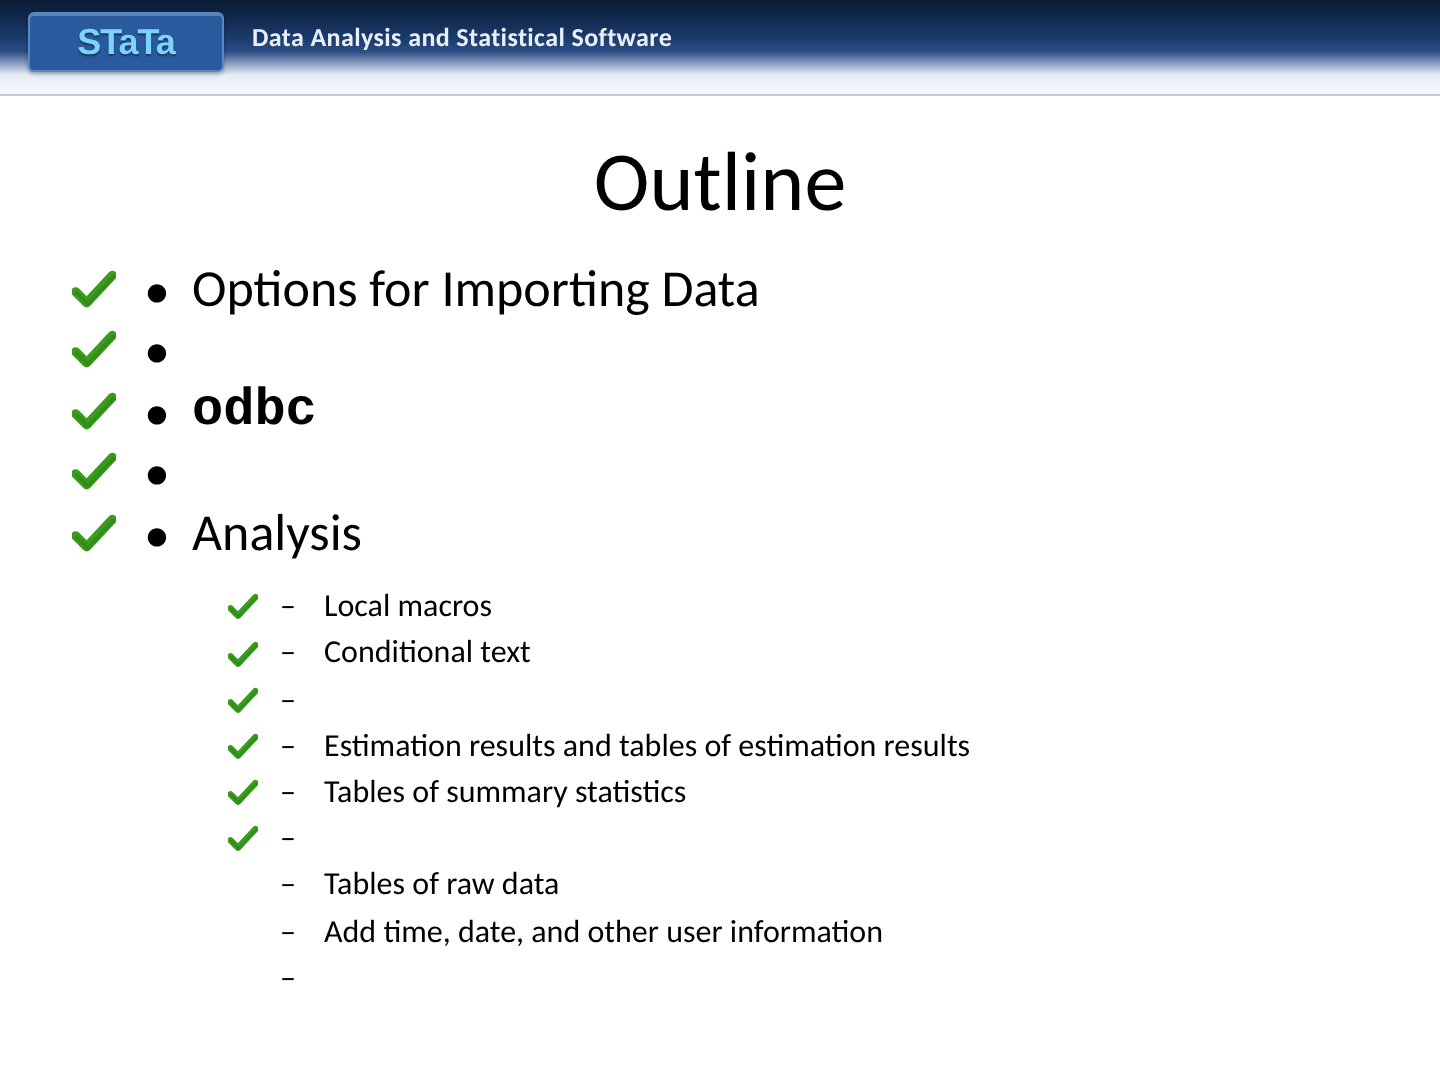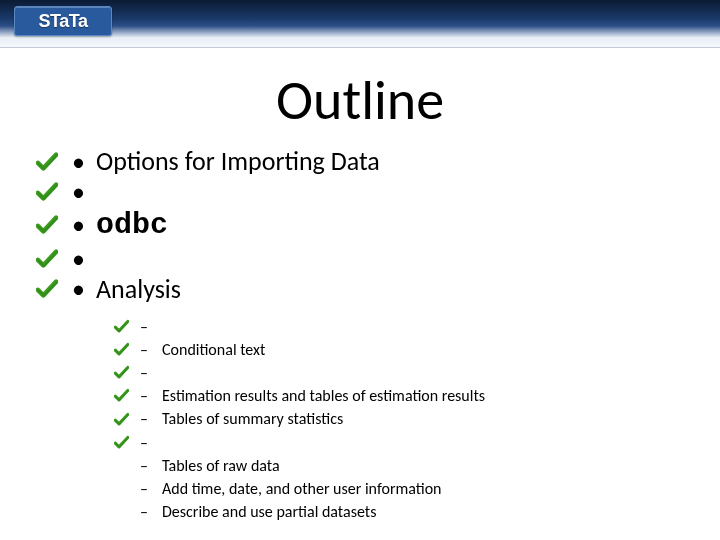--- a/index.html
+++ b/index.html
@@ -21,37 +21,37 @@
     border-radius: 3px;
     border: 1px solid #5a88c2;
     box-shadow: inset 0 1px 0 rgba(255,255,255,.25), 0 1px 2px rgba(0,0,0,.3);
     display: flex; align-items: center; justify-content: center;
   }
   .logo-wrap .logo-text {
     font-family: "Arial Black", Arial, sans-serif;
     font-weight: 900;
     font-size: 18px;
     letter-spacing: -0.5px;
-    color: #ffffff;
+    color: #7dd3fc;
     text-shadow: 0 1px 1px rgba(0,0,0,.4);
   }
   .tagline {
     position: absolute;
     left: 126px; top: 12px;
     font-size: 13px;
     font-weight: 600;
     color: #e9eff8;
     letter-spacing: .2px;
   }
 
   
   .content { padding: 18px 36px 0 36px; }
   .title {
     text-align: center;
-    font-size: 56px;
+    font-size: 42px;
     font-weight: 400;
     margin-bottom: 10px;
   }
 
   .main-list { list-style: none; }
   .main-item {
     display: flex;
     align-items: center;
     gap: 10px;
     font-size: 26px;
@@ -64,21 +64,21 @@
     display: inline-flex;
     align-items: center;
   }
   .bullet-dot {
     width: 14px;
     flex: 0 0 14px;
     font-size: 26px;
     line-height: 1;
   }
   .item-text { }
-  .mono { font-family: "Courier New", Courier, monospace; font-weight: 700; font-size: 30px; }
+  .mono { font-family: "Courier New", Courier, monospace; font-weight: 700; font-size: 26px; }
 
   .sub-list {
     list-style: none;
     margin: 8px 0 0 78px;
   }
   .sub-item {
     display: flex;
     align-items: center;
     gap: 8px;
     font-size: 16px;
@@ -111,20 +111,21 @@
       <path d="M2 13 L8 19 L22 4" fill="none" stroke="#3a9b1f" stroke-width="5" stroke-linecap="round" stroke-linejoin="round"></path>
       <path d="M2 13 L8 19 L22 4" fill="none" stroke="#2a7716" stroke-width="2" stroke-linecap="round" stroke-linejoin="round" opacity=".4" transform="translate(0.6,0.6)"></path>
     </symbol>
   </defs>
 </svg>
 
 <div class="header">
   <div class="logo-wrap">
     <span class="logo-text">STaTa</span>
   </div>
+  <div class="tagline">Data Analysis and Statistical Software</div>
 </div>
 
 <div class="content">
   <h1 class="title">Outline</h1>
 
   <ul class="main-list" id="main-list">
       <li class="main-item">
         <span class="check">
           <svg class="chk-svg">
             <use href="#sym-check"></use>
@@ -170,20 +171,21 @@
     </ul>
 
   <ul class="sub-list" id="sub-list">
       <li class="sub-item">
         <span class="sub-check">
           <svg class="chk-svg-sm">
             <use href="#sym-check"></use>
           </svg>
         </span>
         <span class="sub-dash">–</span>
+        <span class="sub-text">Local macros</span>
       </li>
       <li class="sub-item">
         <span class="sub-check">
           <svg class="chk-svg-sm">
             <use href="#sym-check"></use>
           </svg>
         </span>
         <span class="sub-dash">–</span>
         <span class="sub-text">Conditional text</span>
       </li>
@@ -227,16 +229,15 @@
         <span class="sub-text">Tables of raw data</span>
       </li>
       <li class="sub-item">
         <span class="sub-check"></span>
         <span class="sub-dash">–</span>
         <span class="sub-text">Add time, date, and other user information</span>
       </li>
       <li class="sub-item">
         <span class="sub-check"></span>
         <span class="sub-dash">–</span>
-        <span class="sub-text">Describe and use partial datasets</span>
       </li>
     </ul>
 </div>
 
 </body></html>

